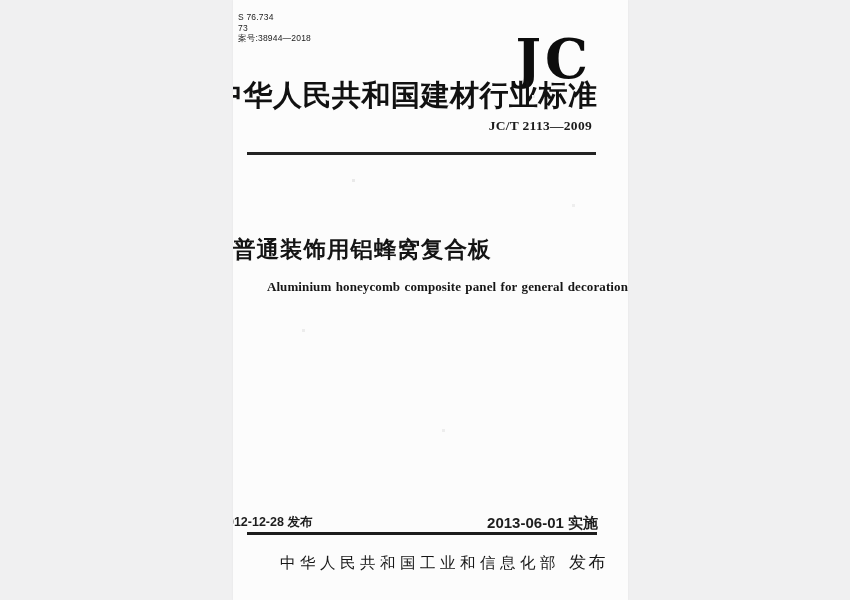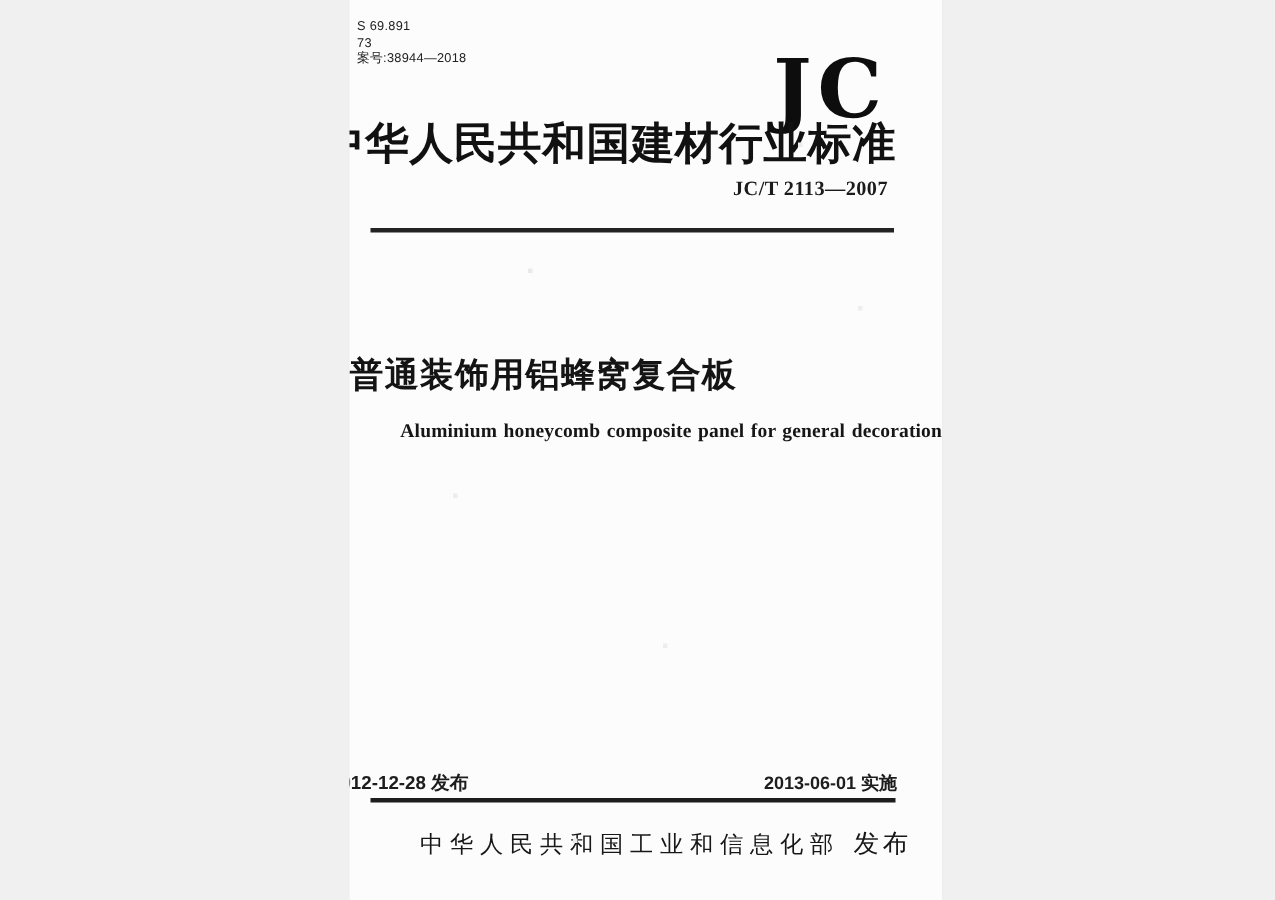--- a/index.html
+++ b/index.html
@@ -104,21 +104,21 @@
     font-size: 12.5px;
     font-weight: 700;
     white-space: nowrap;
     color: #1d1d1d;
   }
   .date-impl {
     position: absolute;
     right: 30px;
     top: 514px;
     font-family: "Liberation Sans", "DejaVu Sans", sans-serif;
-    font-size: 12px;
+    font-size: 15px;
     font-weight: 700;
     white-space: nowrap;
     color: #1d1d1d;
   }
   .rule-bottom {
     position: absolute;
     left: 14px;
     top: 532px;
     width: 350px;
     height: 3px;
@@ -157,30 +157,30 @@
       150px 560px 0 1px #ececec;
   }
 </style>
 </head>
 <body>
 
 <div class="stage">
   <div class="paper">
 
     <div class="meta-block">
-      <div>S 69.891</div>
+      <div>S 76.734</div>
       <div>73</div>
       <div>案号:38944—2018</div>
     </div>
 
     <div class="jc-logo">JC</div>
 
     <div class="org-title">中华人民共和国建材行业标准</div>
 
-    <div class="std-code">JC/T 2113—2007</div>
+    <div class="std-code">JC/T 2113—2009</div>
 
     <div class="rule-top"></div>
 
     <div class="cn-title">普通装饰用铝蜂窝复合板</div>
 
     <div class="en-title">Aluminium honeycomb composite panel for general decoration</div>
 
     <div class="date-issue">2012-12-28 发布</div>
 
     <div class="date-impl">2013-06-01 实施</div>

